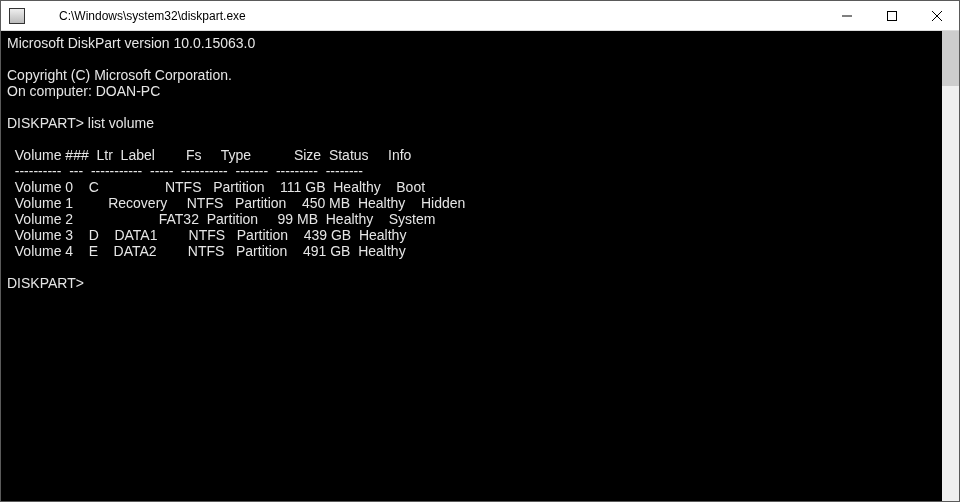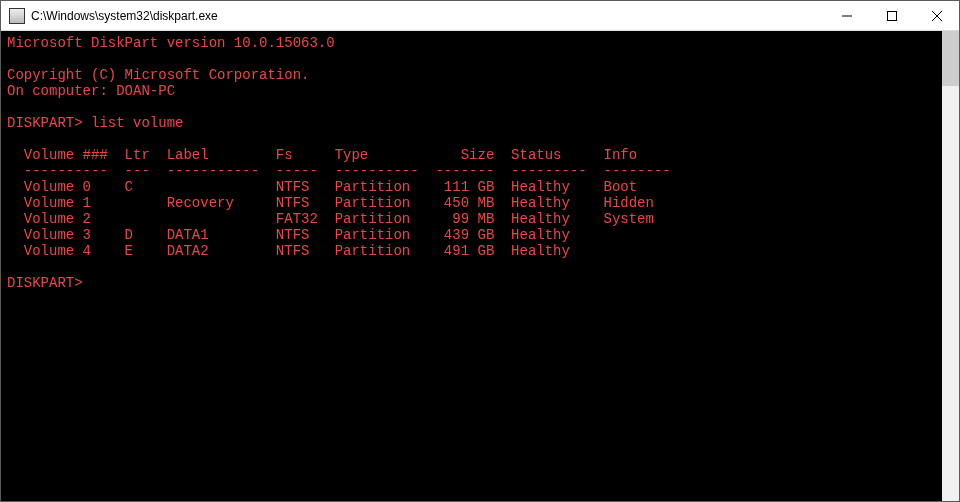--- a/index.html
+++ b/index.html
@@ -33,20 +33,21 @@
       margin-right: 6px;
       display: inline-block;
       border: 1px solid #333;
       background: linear-gradient(to bottom, #eee 0%, #bbb 100%);
       flex-shrink: 0;
     }
     .titlebar-title {
       flex: 1;
       font-size: 12px;
       color: #000;
+      margin-left: 28px;
     }
     .win-controls {
       display: flex;
       height: 100%;
     }
     .win-btn {
       width: 45px;
       height: 100%;
       display: flex;
       align-items: center;
@@ -55,22 +56,22 @@
     }
     .win-btn svg { display: block; }
     .client {
       flex: 1;
       display: flex;
       background: #000;
     }
     .terminal {
       flex: 1;
       background: #000;
-      color: #ef4444;
-      font-family: Liberation Mono, monospace;
+      color: #e5e5e5;
+      font-family: Liberation Sans, sans-serif;
       font-size: 14px;
       line-height: 16px;
       white-space: pre;
       padding: 4px 0 4px 6px;
       overflow: hidden;
     }
     .scrollbar {
       width: 17px;
       background: #f0f0f0;
       position: relative;

